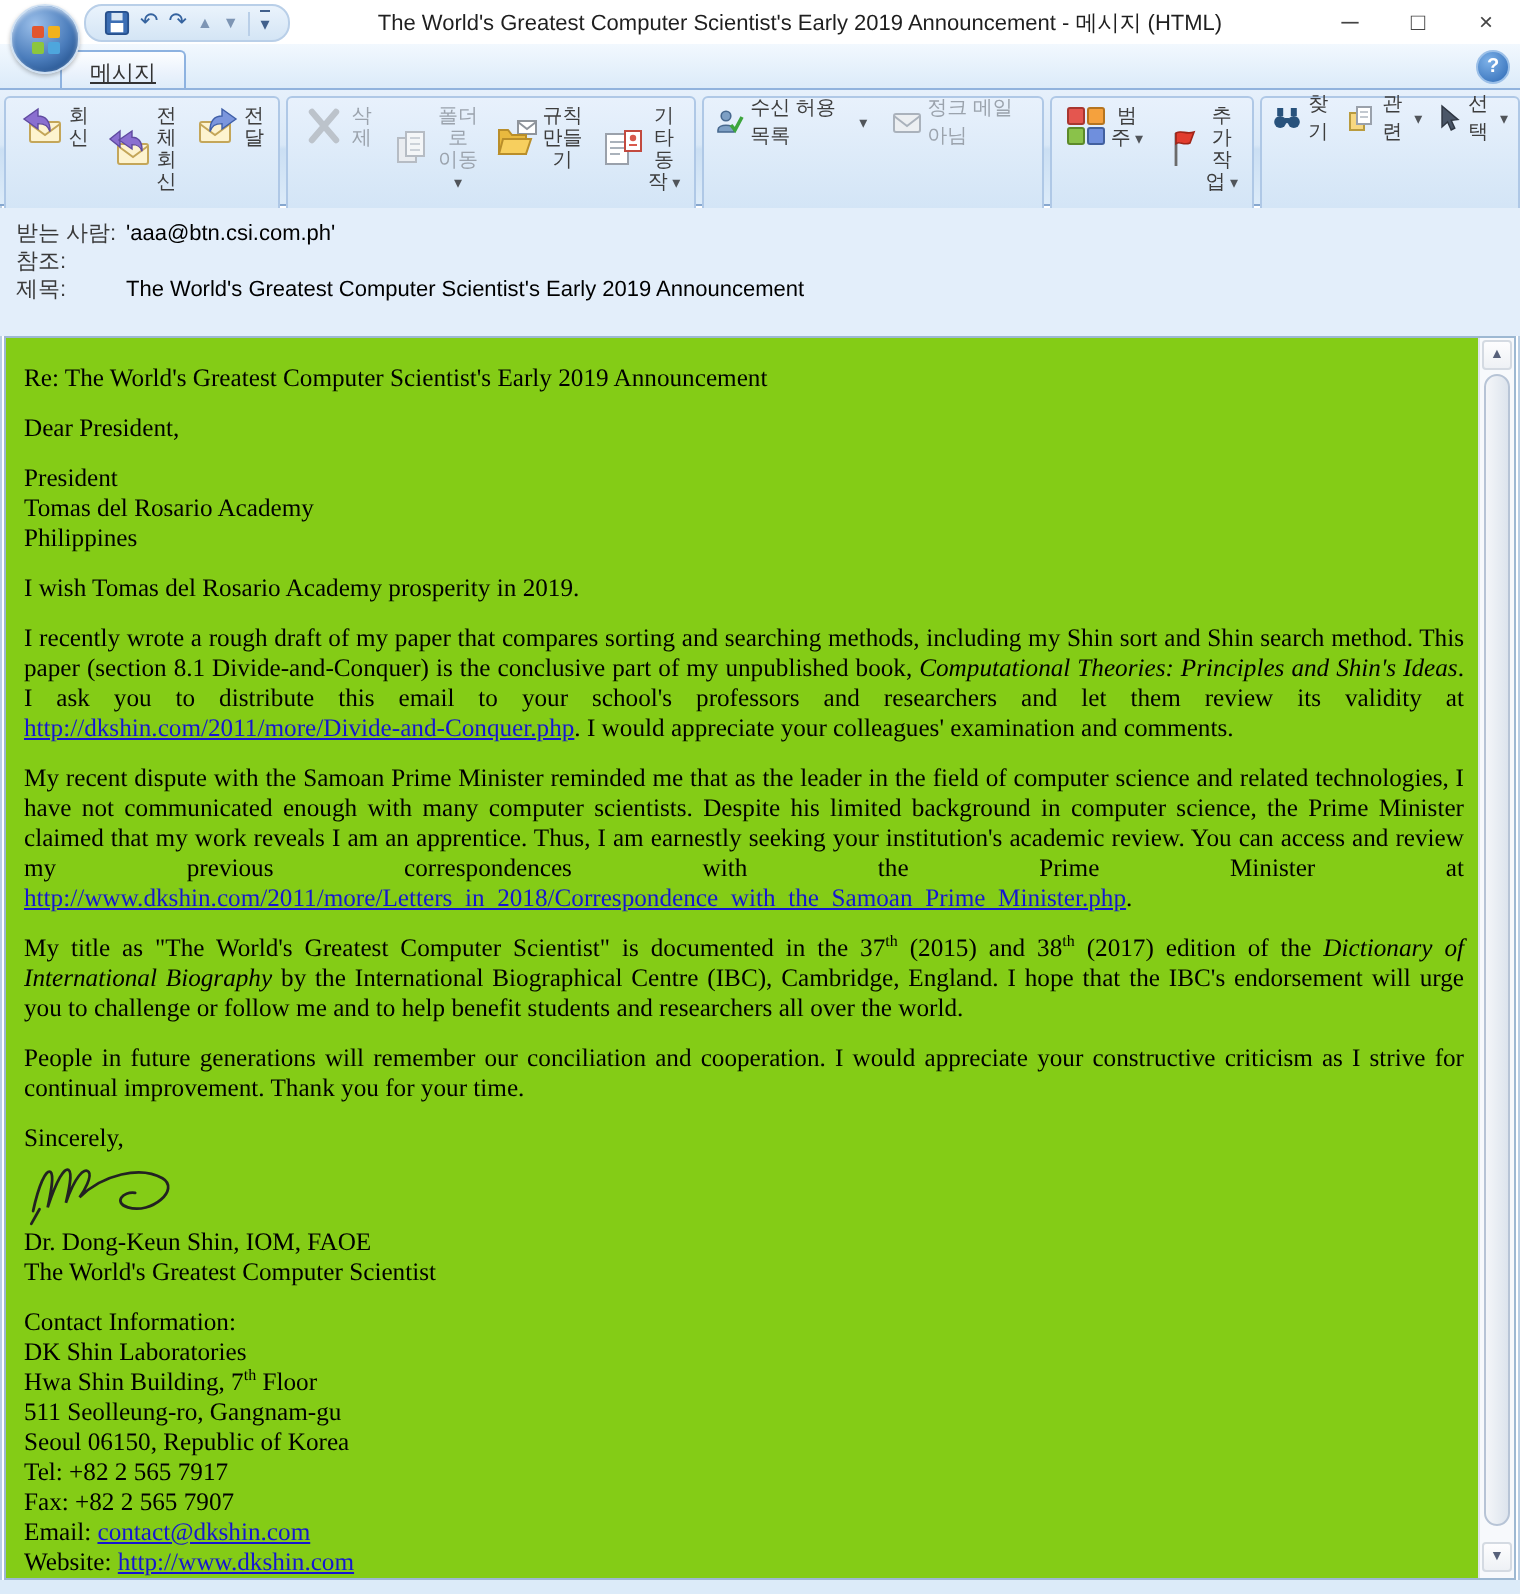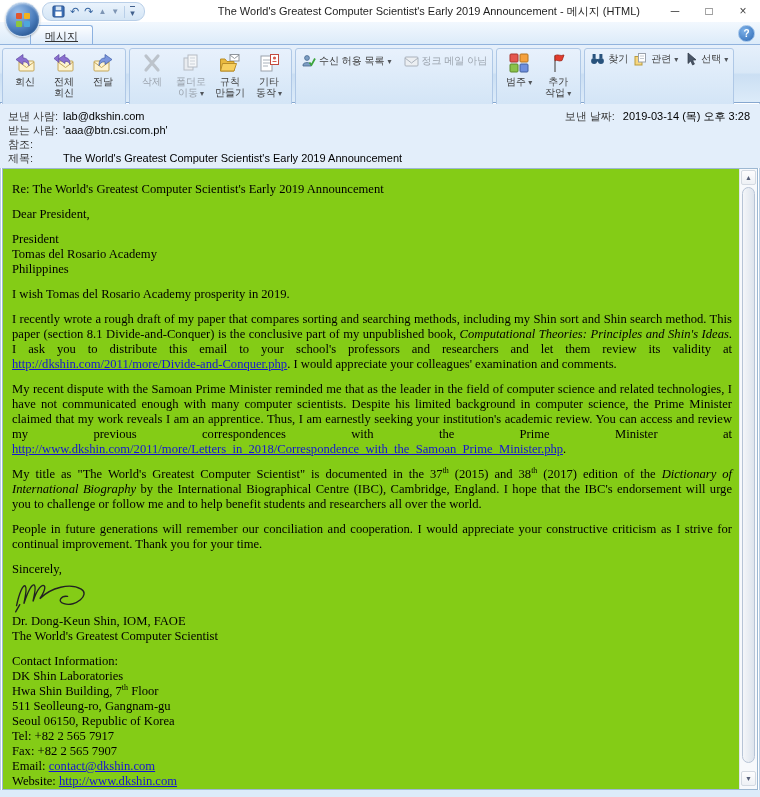--- a/index.html
+++ b/index.html
@@ -2,21 +2,21 @@
 <html><head>
 <meta charset="utf-8">
 <style>
   html,body{margin:0;padding:0;}
   body{font-family:"Liberation Sans","DejaVu Sans",sans-serif;}
   .window{position:relative;width:760px;height:797px;background:#ffffff;overflow:hidden;
           box-shadow:inset 0 0 0 1px #b9cee4;}
 
   
   .titlebar{position:absolute;top:0;left:0;right:0;height:22px;background:#ffffff;}
-  .title-text{position:absolute;left:160px;right:120px;top:4px;text-align:right;font-size:11px;color:#1f1f1f;
+  .title-text{position:absolute;left:160px;right:120px;top:4px;text-align:center;font-size:11px;color:#1f1f1f;
               white-space:nowrap;overflow:hidden;}
   .win-controls{position:absolute;right:0;top:0;height:22px;display:flex;}
   .win-btn{width:34px;height:22px;display:flex;align-items:center;justify-content:center;
            font-size:12px;color:#444;cursor:default;}
   .orb{position:absolute;left:5px;top:2px;width:33px;height:33px;border-radius:50%;z-index:9;
        background:radial-gradient(circle at 35% 28%,#9cc0ea,#4a7cbb 55%,#1d4a85 90%);
        border:1px solid #cfe0f2;box-shadow:0 1px 2px rgba(0,0,0,.25), inset 0 1px 2px rgba(255,255,255,.6);
        display:flex;align-items:center;justify-content:center;}
   .orb-logo{width:14px;height:14px;display:grid;grid-template-columns:6px 6px;grid-template-rows:6px 6px;gap:2px;}
   .orb-logo i{display:block;border-radius:1px;}
@@ -52,21 +52,21 @@
   .rgroup{position:relative;height:52px;border:1px solid #afc8e6;border-radius:3px;
           background:linear-gradient(#e8f1fc,#dae9f8 55%,#cfe2f5);
           padding:2px 3px 13px 3px;box-sizing:content-box;display:flex;align-items:flex-start;gap:1px;}
   .rcaption{position:absolute;left:0;right:0;bottom:0;height:12px;border-radius:0 0 3px 3px;
             background:linear-gradient(#cadef2,#bcd4ec);text-align:center;
             font-size:9.5px;color:#3e6496;line-height:12px;}
   .launcher{position:absolute;right:2px;bottom:2px;width:7px;height:7px;
             border-left:1px solid #67809f;border-bottom:1px solid #67809f;}
   .launcher::after{content:"";position:absolute;right:1px;top:0;width:4px;height:4px;
             border-right:1px solid #67809f;border-top:1px solid #67809f;}
-  .rbtn{display:flex;flex-direction:column;align-items:center;min-width:32px;padding:1px 3px;
+  .rbtn{display:flex;flex-direction:row;align-items:center;min-width:32px;padding:1px 3px;
         font-size:10px;line-height:11px;color:#3d3d3d;text-align:center;border-radius:2px;}
   .rbtn .lbl{white-space:pre-line;margin-top:1px;}
   .sbtn{display:flex;align-items:center;gap:3px;font-size:10px;color:#3d3d3d;padding:0 2px;height:14px;}
   .rcol{display:flex;flex-direction:row;gap:8px;padding-top:3px;}
   .rcol.tight{gap:1px;padding-top:1px;}
   .dd .lbl::after,.sbtn.dd::after{content:" ▾";font-size:8px;color:#51555a;}
   .dis{color:#9ba3ad;}
   .ic22{height:23px;display:flex;align-items:center;justify-content:center;}
   .ic14{width:15px;height:14px;display:flex;align-items:center;justify-content:center;flex:none;}
 
@@ -315,28 +315,20 @@
               </svg>
           </span>
           <span class="lbl2">선택</span>
         </div>
       </div>
       <div class="rcaption">찾기</div>
     </div>
   </div>
 
   <div class="mheader">
-    <div class="hrow">
-      <span class="hlabel">보낸 사람:</span>
-      <span class="hvalue">lab@dkshin.com</span>
-      <span class="hright">
-        <span class="hlabel" style="width:auto">보낸 날짜:</span>
-        <span class="hvalue">2019-03-14 (목) 오후 3:28</span>
-      </span>
-    </div>
     <div class="hrow">
       <span class="hlabel">받는 사람:</span>
       <span class="hvalue">'aaa@btn.csi.com.ph'</span>
     </div>
     <div class="hrow">
       <span class="hlabel">참조:</span>
       <span class="hvalue"></span>
     </div>
     <div class="hrow">
       <span class="hlabel">제목:</span>

